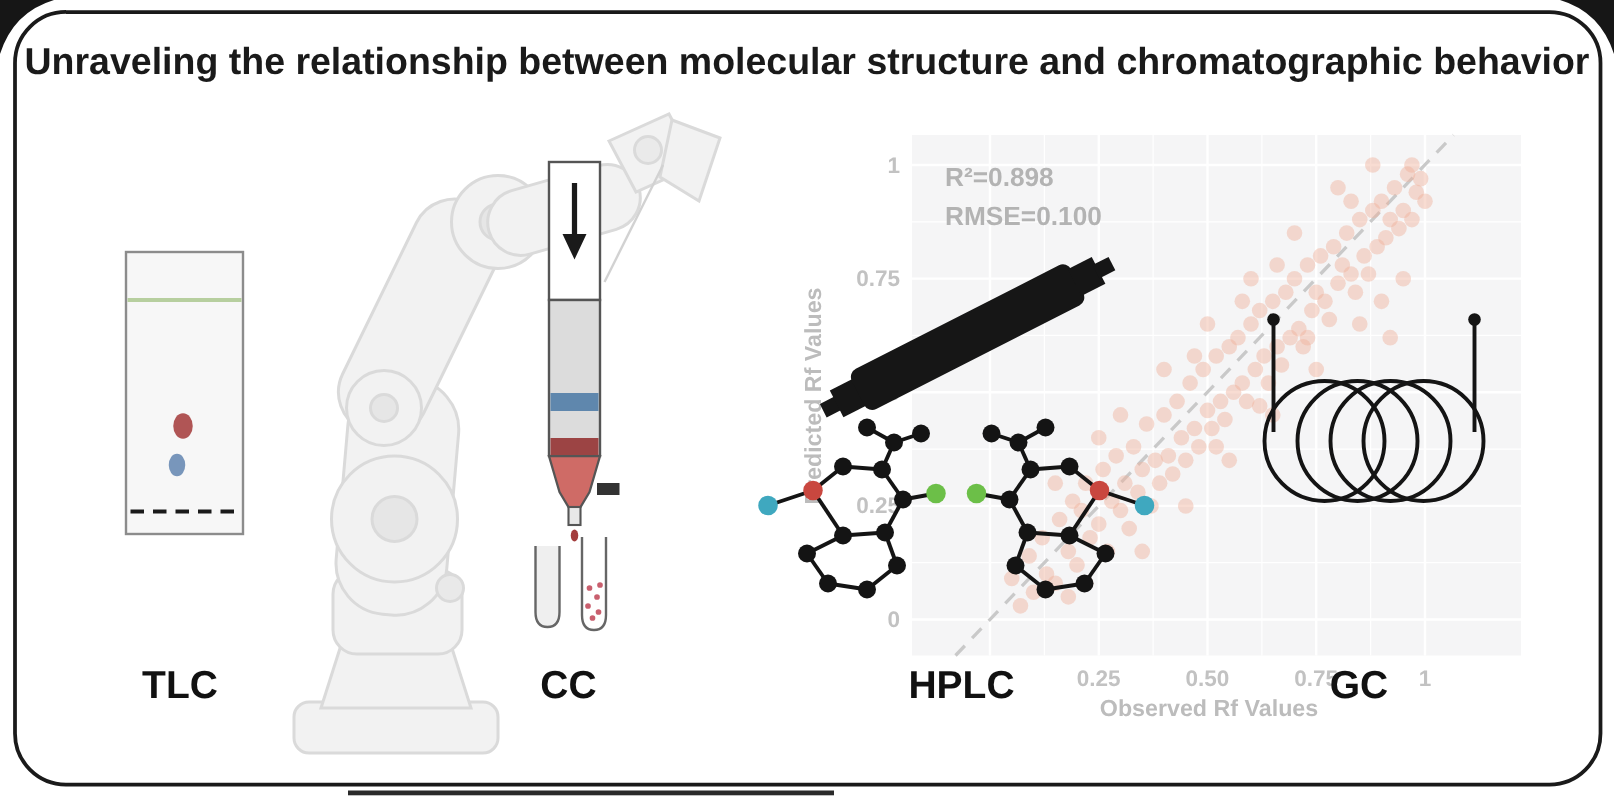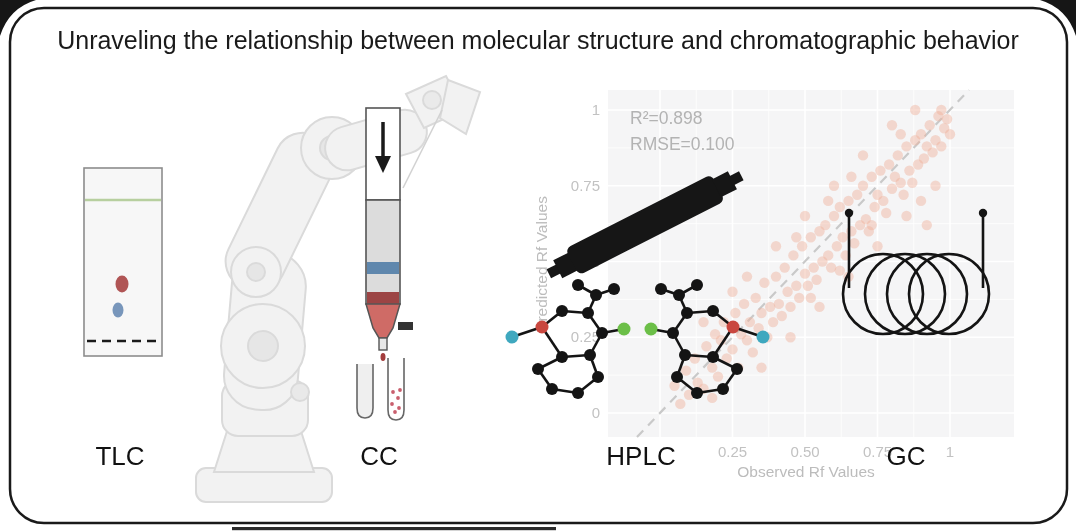--- a/index.html
+++ b/index.html
@@ -3,20 +3,21 @@
 <meta charset="utf-8">
 <style>
   html, body { margin: 0; padding: 0; background: #ffffff; }
   .figure-wrap {
     position: relative;
     width: 1076px;
     height: 532px;
     background: #ffffff;
     overflow: hidden;
     font-family: "Liberation Sans", sans-serif;
+    font-weight: bold;
   }
   svg { display: block; }
   text { font-family: "Liberation Sans", sans-serif; }
   .fig-title { font-size: 25px; fill: #1a1a1a; }
   .tech-label { font-size: 26px; fill: #111111; }
   .annot { font-size: 17.5px; fill: #b3b3b3; }
   .axis-title { font-size: 15.5px; fill: #bcbcbc; }
   .tick { font-size: 15px; fill: #c2c2c2; }
 </style>
 </head>

